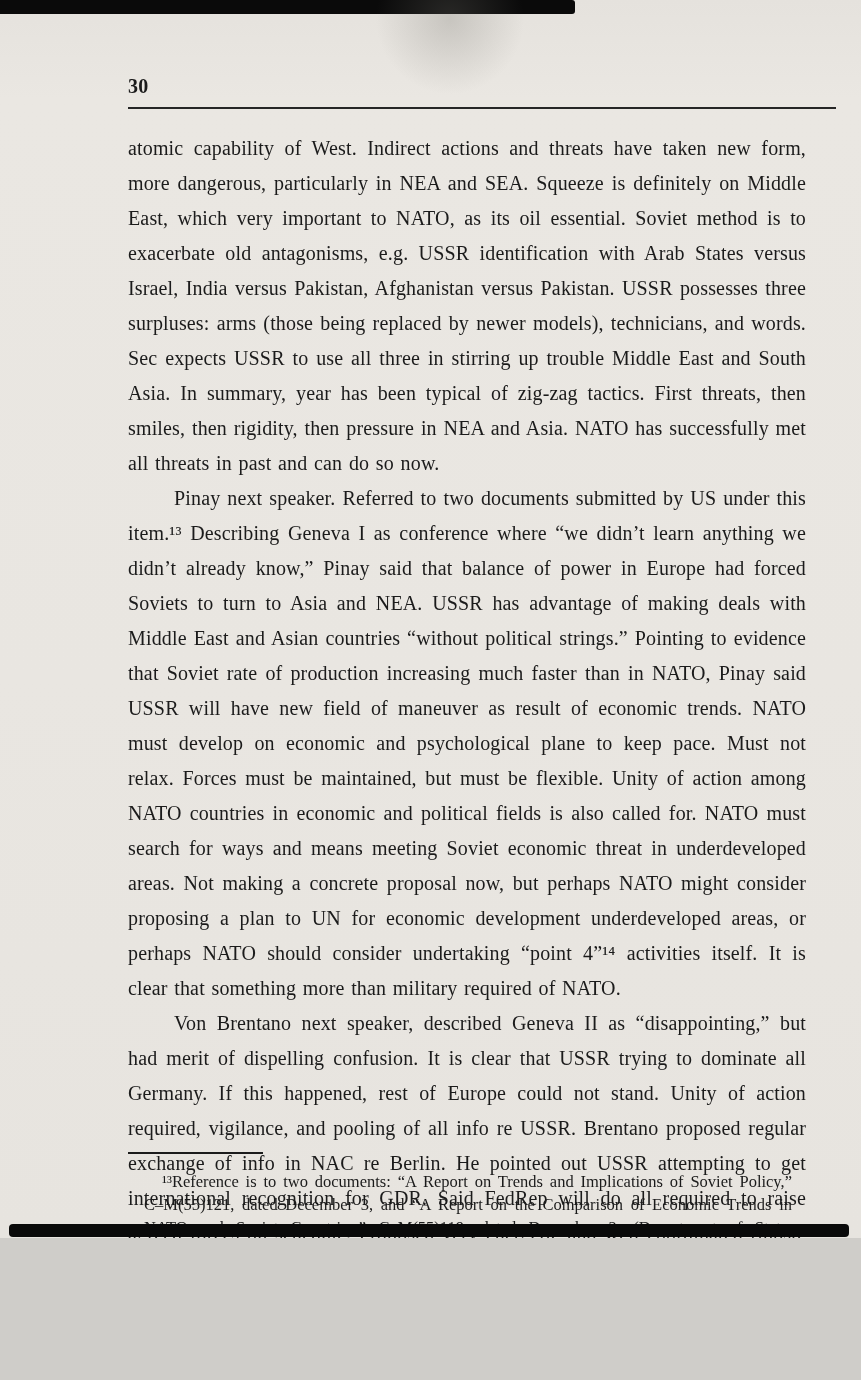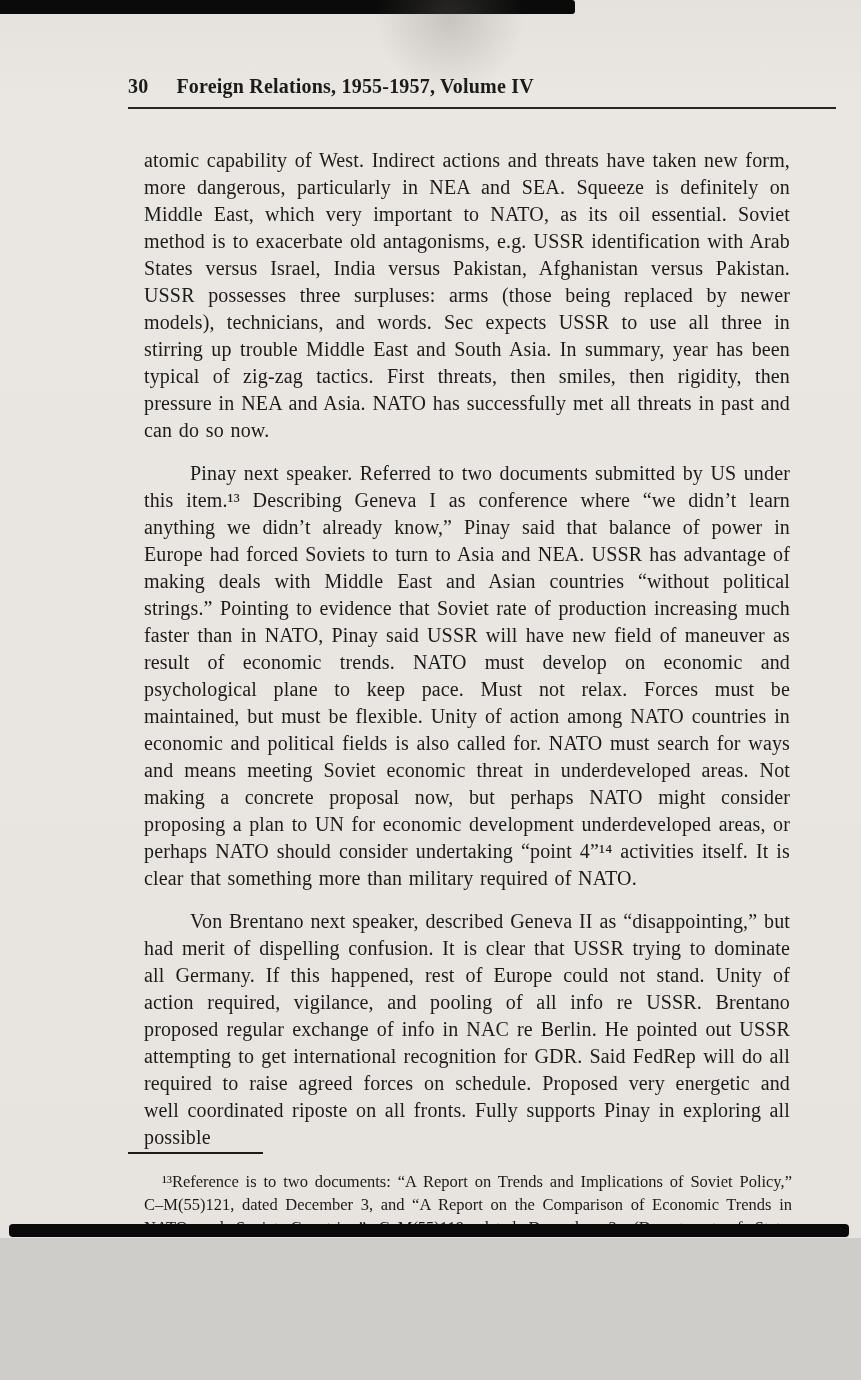--- a/index.html
+++ b/index.html
@@ -57,23 +57,23 @@
     border-bottom: 2px solid #262626;
     padding-bottom: 9px;
   }
   .body-text {
     position: absolute;
     top: 131px;
     left: 128px;
     width: 678px;
   }
   .para {
-    margin: 16px;
+    margin: 0;
     font-size: 20px;
-    line-height: 27px;
+    line-height: 35px;
     text-align: justify;
     word-spacing: 1.5px;
     letter-spacing: 0.15px;
   }
   .para.indent {
     text-indent: 46px;
   }
   .footnotes {
     position: absolute;
     top: 1152px;
@@ -98,21 +98,20 @@
 </head>
 <body>
 
 <div class="page">
 
   <div class="scan-bar top"></div>
   <div class="scan-shade"></div>
 
   <div class="running-header">
     <span class="pagenum">30</span>
-    <span class="title">Foreign Relations, 1955-1957, Volume IV</span>
   </div>
 
   <div class="body-text">
     <p class="para">atomic capability of West. Indirect actions and threats have taken new form, more dangerous, particularly in NEA and SEA. Squeeze is definitely on Middle East, which very important to NATO, as its oil essential. Soviet method is to exacerbate old antagonisms, e.g. USSR identification with Arab States versus Israel, India versus Pakistan, Afghanistan versus Pakistan. USSR possesses three surpluses: arms (those being replaced by newer models), technicians, and words. Sec expects USSR to use all three in stirring up trouble Middle East and South Asia. In summary, year has been typical of zig-zag tactics. First threats, then smiles, then rigidity, then pressure in NEA and Asia. NATO has successfully met all threats in past and can do so now.</p>
     <p class="para indent">Pinay next speaker. Referred to two documents submitted by US under this item.¹³ Describing Geneva I as conference where “we didn’t learn anything we didn’t already know,” Pinay said that balance of power in Europe had forced Soviets to turn to Asia and NEA. USSR has advantage of making deals with Middle East and Asian countries “without political strings.” Pointing to evidence that Soviet rate of production increasing much faster than in NATO, Pinay said USSR will have new field of maneuver as result of economic trends. NATO must develop on economic and psychological plane to keep pace. Must not relax. Forces must be maintained, but must be flexible. Unity of action among NATO countries in economic and political fields is also called for. NATO must search for ways and means meeting Soviet economic threat in underdeveloped areas. Not making a concrete proposal now, but perhaps NATO might consider proposing a plan to UN for economic development underdeveloped areas, or perhaps NATO should consider undertaking “point 4”¹⁴ activities itself. It is clear that something more than military required of NATO.</p>
     <p class="para indent">Von Brentano next speaker, described Geneva II as “disappointing,” but had merit of dispelling confusion. It is clear that USSR trying to dominate all Germany. If this happened, rest of Europe could not stand. Unity of action required, vigilance, and pooling of all info re USSR. Brentano proposed regular exchange of info in NAC re Berlin. He pointed out USSR attempting to get international recognition for GDR. Said FedRep will do all required to raise agreed forces on schedule. Proposed very energetic and well coordinated riposte on all fronts. Fully supports Pinay in exploring all possible</p>
   </div>
 
   <div class="footnotes">
     <div class="fn-rule"></div>

